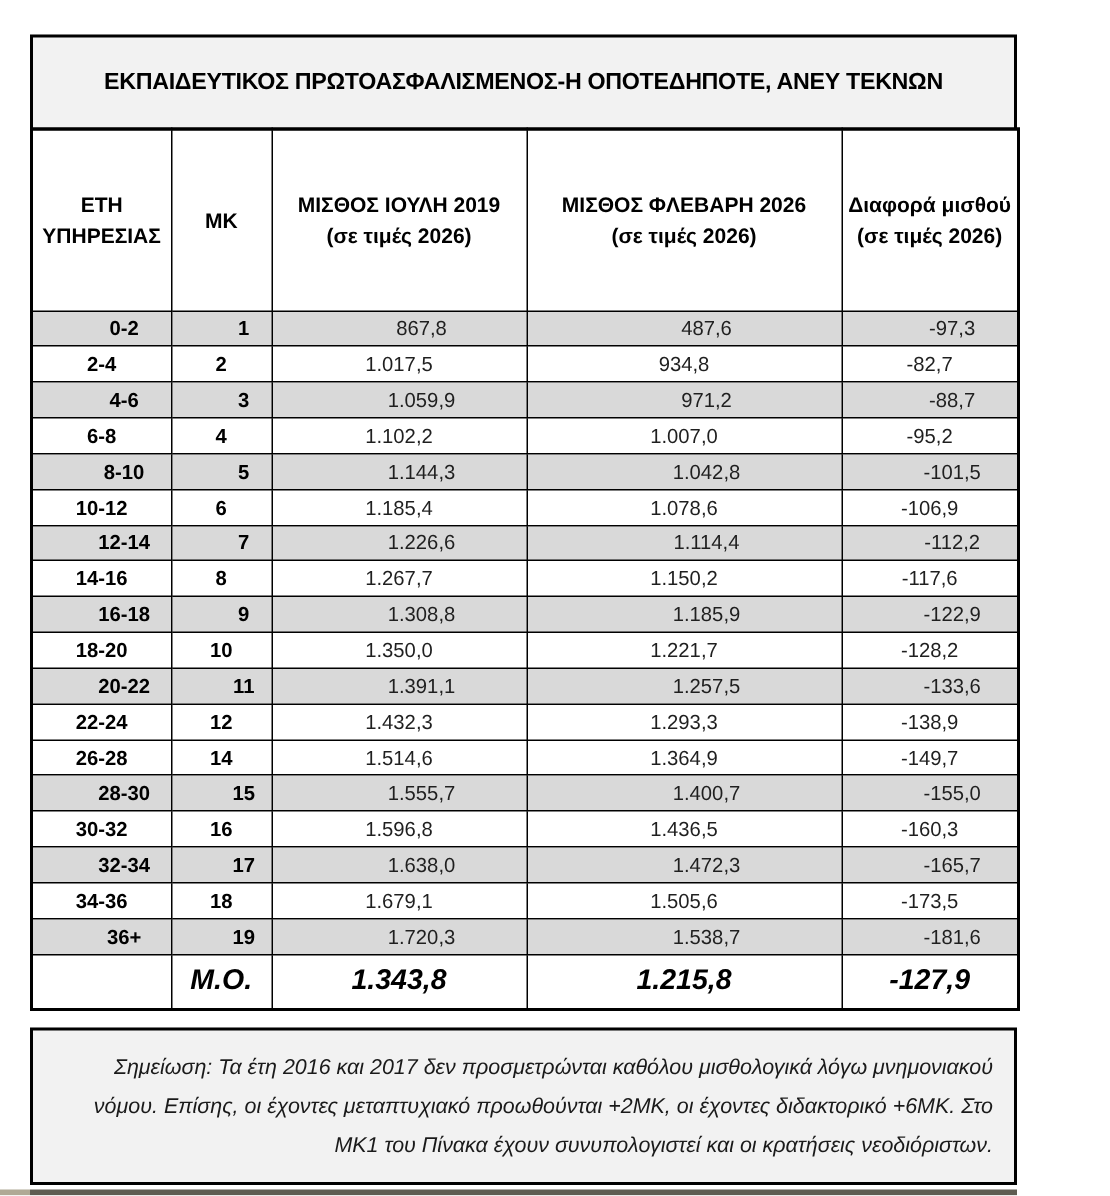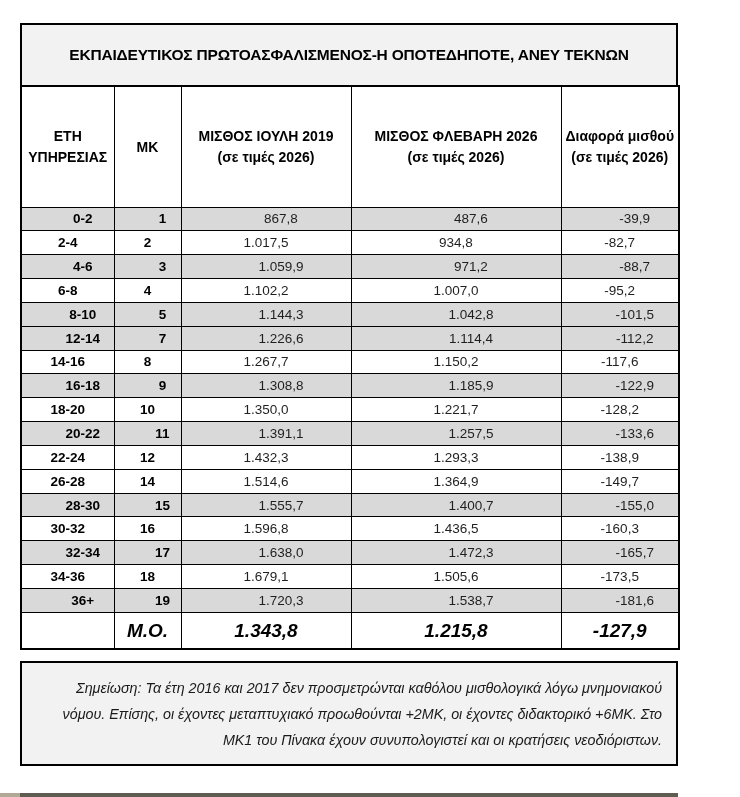--- a/index.html
+++ b/index.html
@@ -136,21 +136,21 @@
             <div class="h-sub">(σε τιμές 2026)</div>
           </th>
         </tr>
       </thead>
       <tbody>
           <tr class="shaded">
     <td class="c0">0-2</td>
     <td class="c1">1</td>
     <td class="c2">867,8</td>
     <td class="c3">487,6</td>
-    <td class="c4">-39,9</td>
+    <td class="c4">-97,3</td>
   </tr>
           <tr>
     <td class="c0">2-4</td>
     <td class="c1">2</td>
     <td class="c2">1.017,5</td>
     <td class="c3">934,8</td>
     <td class="c4">-82,7</td>
   </tr>
           <tr class="shaded">
     <td class="c0">4-6</td>
@@ -165,20 +165,27 @@
     <td class="c2">1.102,2</td>
     <td class="c3">1.007,0</td>
     <td class="c4">-95,2</td>
   </tr>
           <tr class="shaded">
     <td class="c0">8-10</td>
     <td class="c1">5</td>
     <td class="c2">1.144,3</td>
     <td class="c3">1.042,8</td>
     <td class="c4">-101,5</td>
+  </tr>
+          <tr>
+    <td class="c0">10-12</td>
+    <td class="c1">6</td>
+    <td class="c2">1.185,4</td>
+    <td class="c3">1.078,6</td>
+    <td class="c4">-106,9</td>
   </tr>
           <tr class="shaded">
     <td class="c0">12-14</td>
     <td class="c1">7</td>
     <td class="c2">1.226,6</td>
     <td class="c3">1.114,4</td>
     <td class="c4">-112,2</td>
   </tr>
           <tr>
     <td class="c0">14-16</td>

